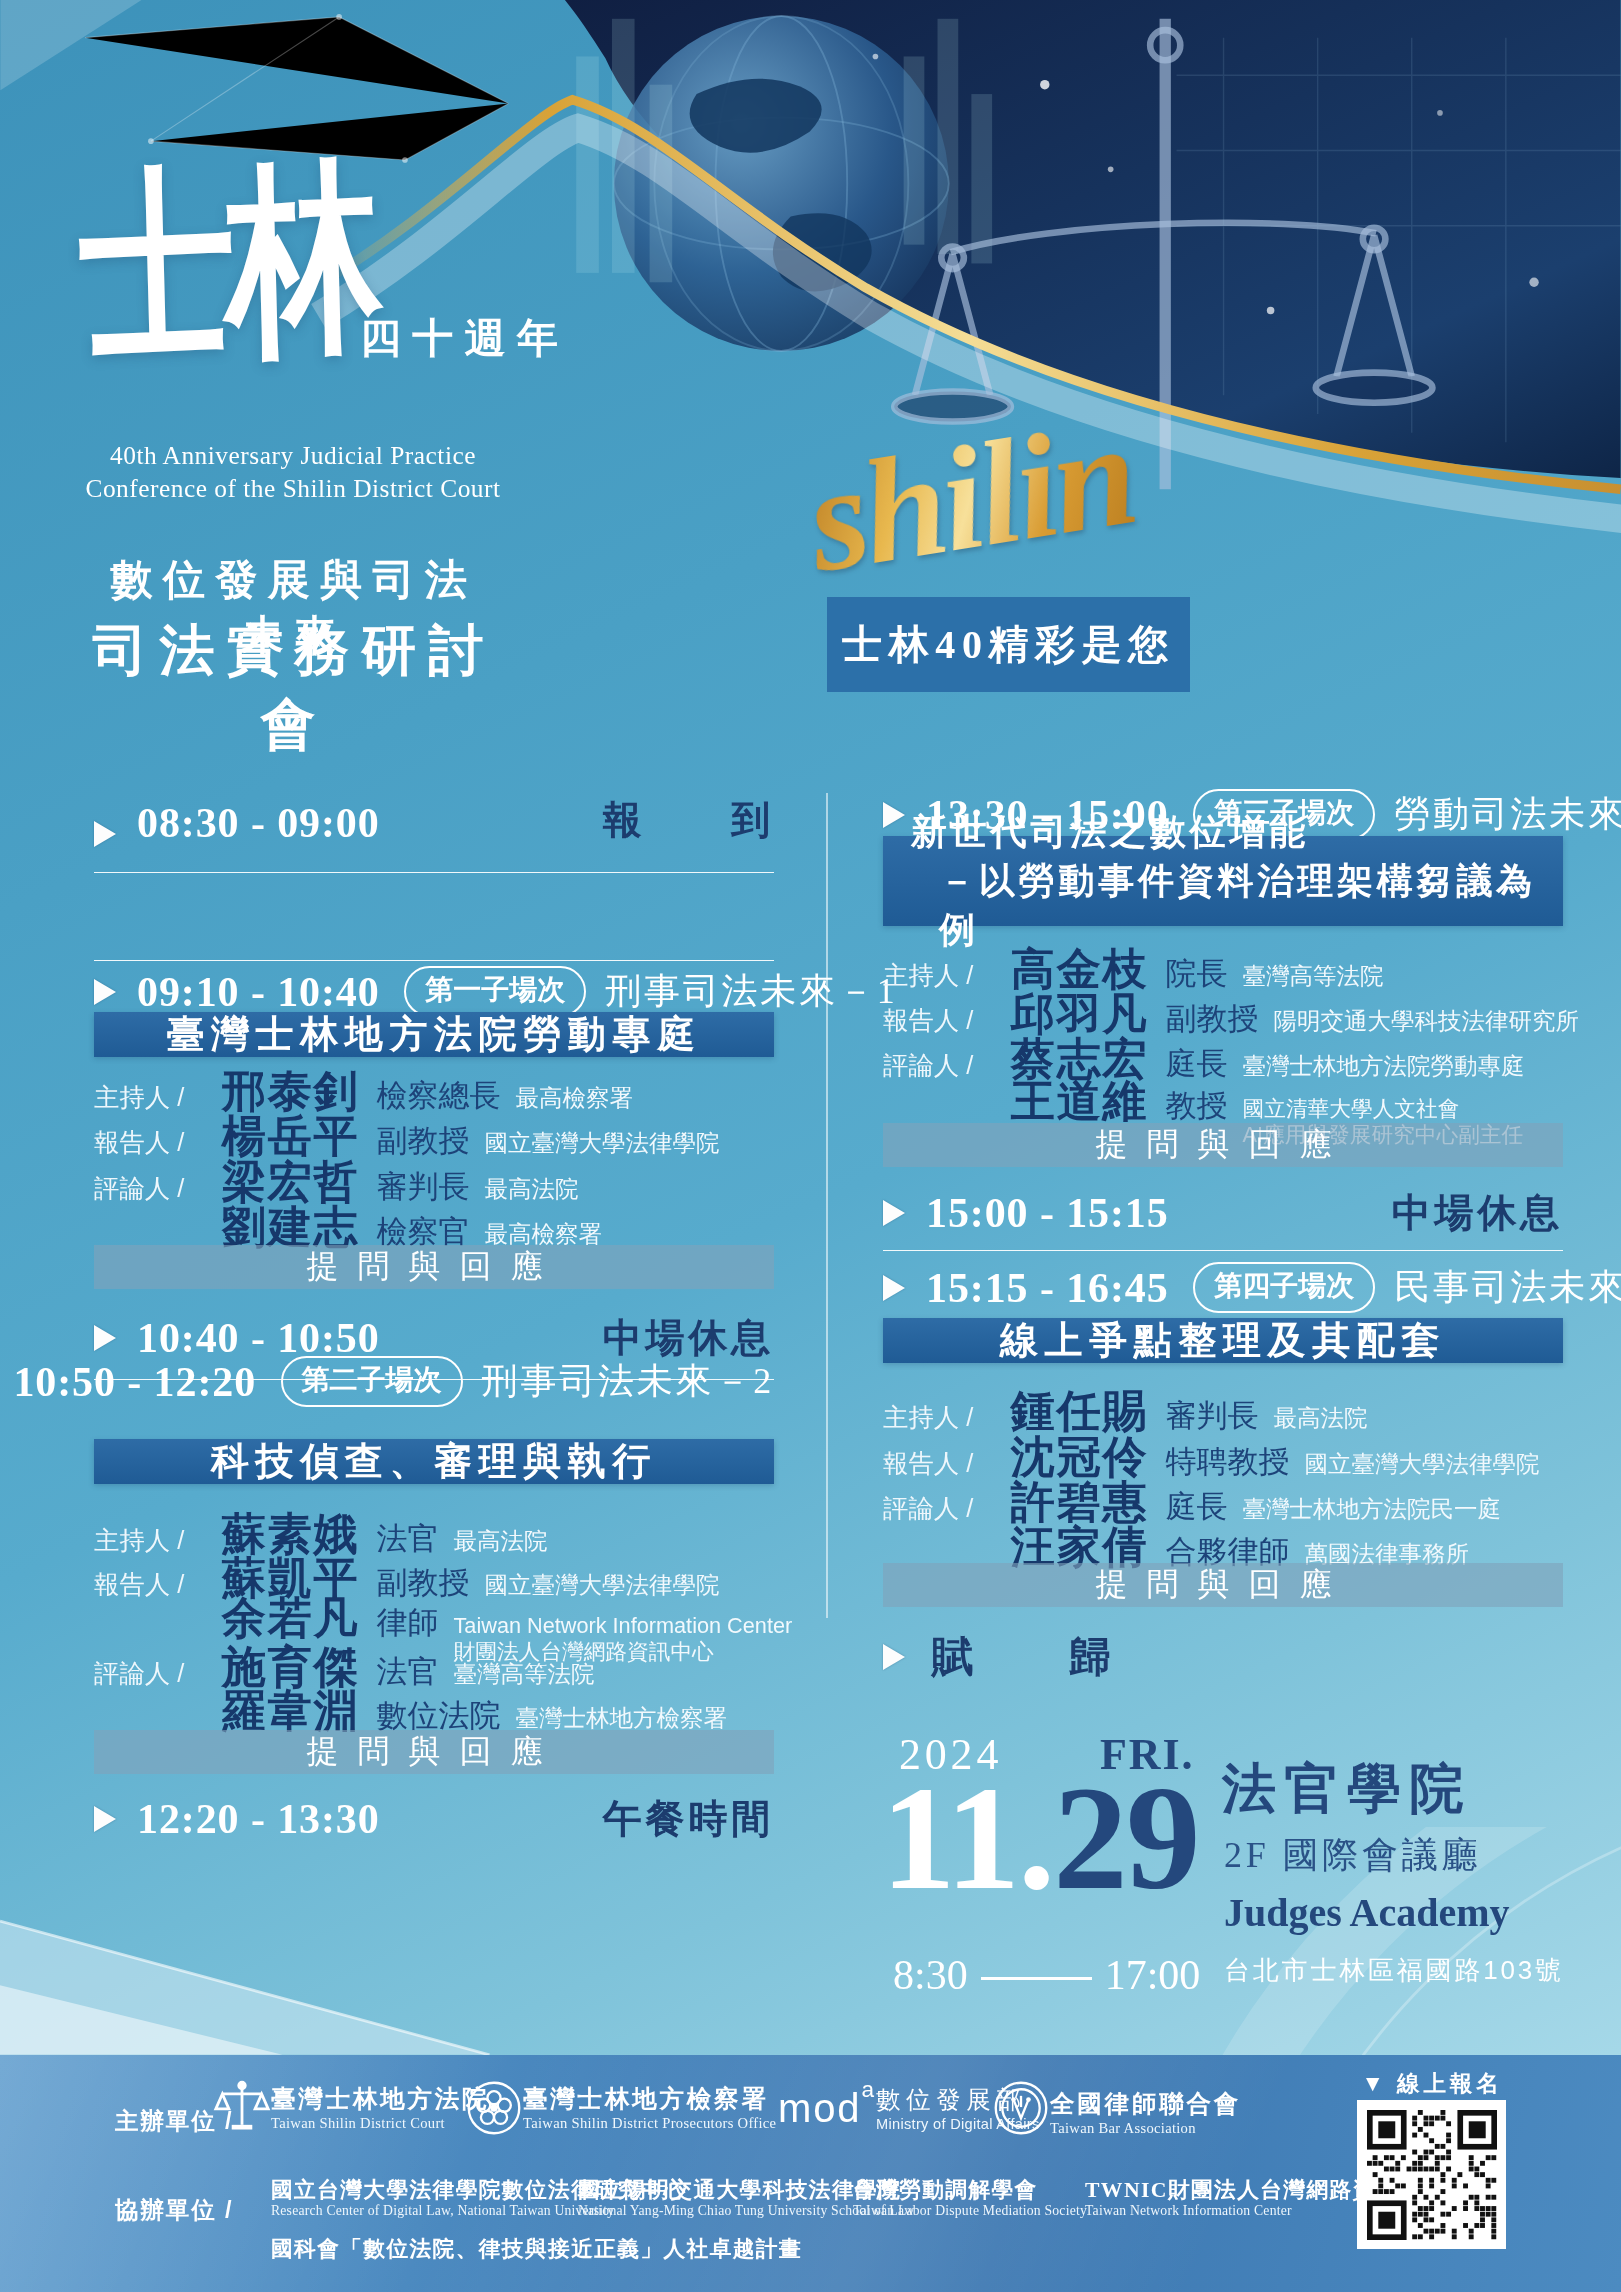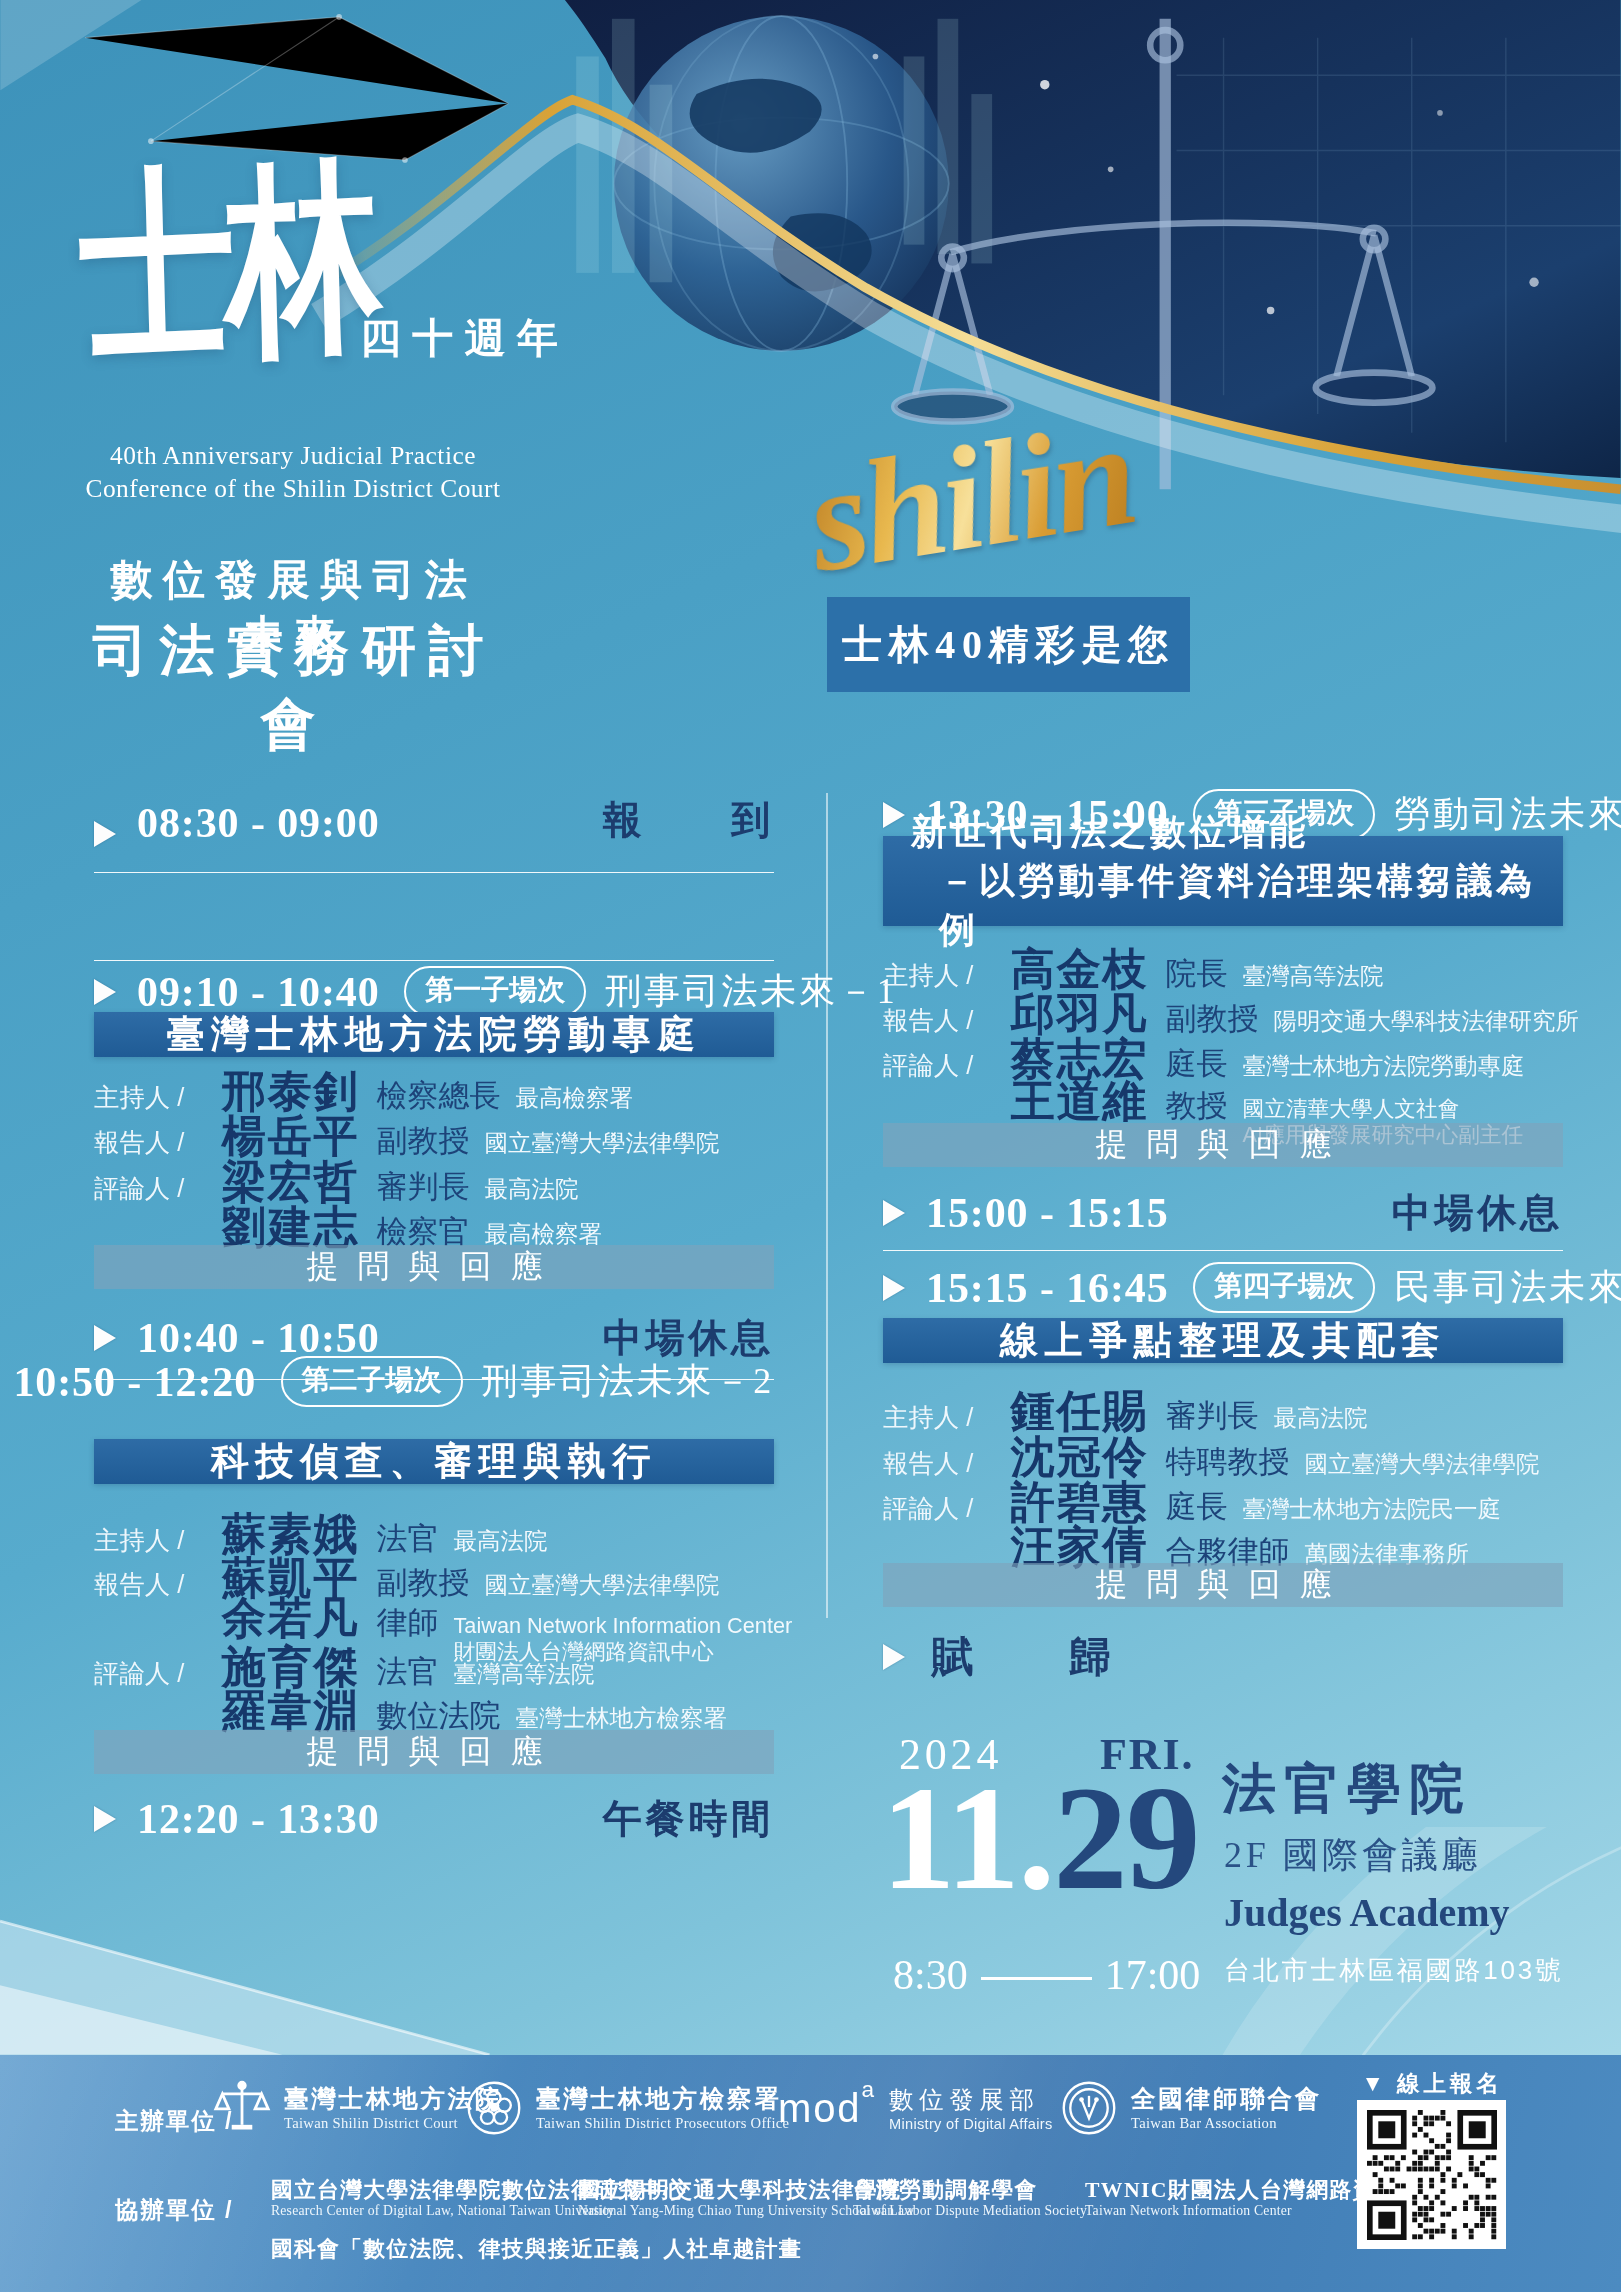--- a/index.html
+++ b/index.html
@@ -69,21 +69,21 @@
   .v-addr{position:absolute;left:1224px;top:1953px;font-size:26px;color:#fff;letter-spacing:2.8px;
     font-family:"Liberation Sans","DejaVu Sans",sans-serif;}
 
   
   .footer-band{position:absolute;left:0;top:2055px;width:1621px;height:238px;
     background:linear-gradient(103deg,#5e9ccd 0%,#4583bb 38%,#3d78b2 62%,#4c8bc1 100%);}
   .footer-band:after{content:"";position:absolute;inset:0;
     background:linear-gradient(115deg,rgba(255,255,255,.14) 0%,rgba(255,255,255,0) 30%,rgba(255,255,255,.10) 55%,rgba(255,255,255,0) 75%);}
   .f-label{position:absolute;color:#fff;font-weight:700;font-size:23.5px;letter-spacing:1.9px;
     font-family:"Liberation Sans","DejaVu Sans",sans-serif;}
-  .host{position:absolute;display:flex;align-items:center;gap:13px;}
+  .host{position:absolute;display:flex;align-items:center;}
   .host .zh{font-size:24.5px;font-weight:700;color:#fff;letter-spacing:2.8px;line-height:1.25;}
   .host .en{font-size:14.6px;color:#f0f8fd;font-family:"Liberation Serif",serif;letter-spacing:0.3px;}
   .cohost{position:absolute;}
   .cohost .zh{font-size:21.7px;font-weight:700;color:#fff;letter-spacing:1.4px;line-height:1.2;}
   .cohost .en{font-size:13.7px;color:#eef6fc;letter-spacing:0.2px;}
   .co-note{position:absolute;font-size:21.7px;font-weight:700;color:#fff;letter-spacing:1.4px;}
   .moda{font-family:"Liberation Sans","DejaVu Sans",sans-serif;color:#fff;font-size:40px;letter-spacing:1.9px;}
   .moda sup{font-size:22.6px;position:relative;top:-11.3px;}
   .signup-label{position:absolute;left:1352px;top:2068px;width:160px;text-align:center;color:#fff;
     font-size:22.6px;letter-spacing:3.8px;font-weight:600;}
@@ -437,21 +437,21 @@
     <span><span class="zh">臺灣士林地方檢察署</span><br>
     <span class="en">Taiwan Shilin District Prosecutors Office</span></span>
   </div>
 
   <div class="host" style="left:778px;top:2085px;">
     <span class="moda"><span>mod</span><sup>a</sup></span>
     <span><span class="zh" style="font-family:'Liberation Sans',sans-serif;font-weight:400;letter-spacing:5.6px;">數位發展部</span><br>
     <span class="en" style="font-family:'Liberation Sans',sans-serif;">Ministry of Digital Affairs</span></span>
   </div>
 
-  <div class="host" style="left:1060px;top:2079px;">
+  <div class="host" style="left:992px;top:2079px;align-items:flex-end;">
     <svg width="58" height="58" viewBox="0 0 62 62" stroke="#fff" fill="none" stroke-width="2.5">
       <circle cx="31" cy="31" r="27"></circle>
         <circle cx="31" cy="31" r="20"></circle>
       <path d="M23,22 L31,42 L39,22"></path>
         <line x1="31" y1="18" x2="31" y2="30"></line>
       <circle cx="23" cy="22" r="2.5" fill="#fff" stroke="none"></circle>
         <circle cx="39" cy="22" r="2.5" fill="#fff" stroke="none"></circle>
     </svg>
     <span><span class="zh">全國律師聯合會</span><br>
     <span class="en">Taiwan Bar Association</span></span>

